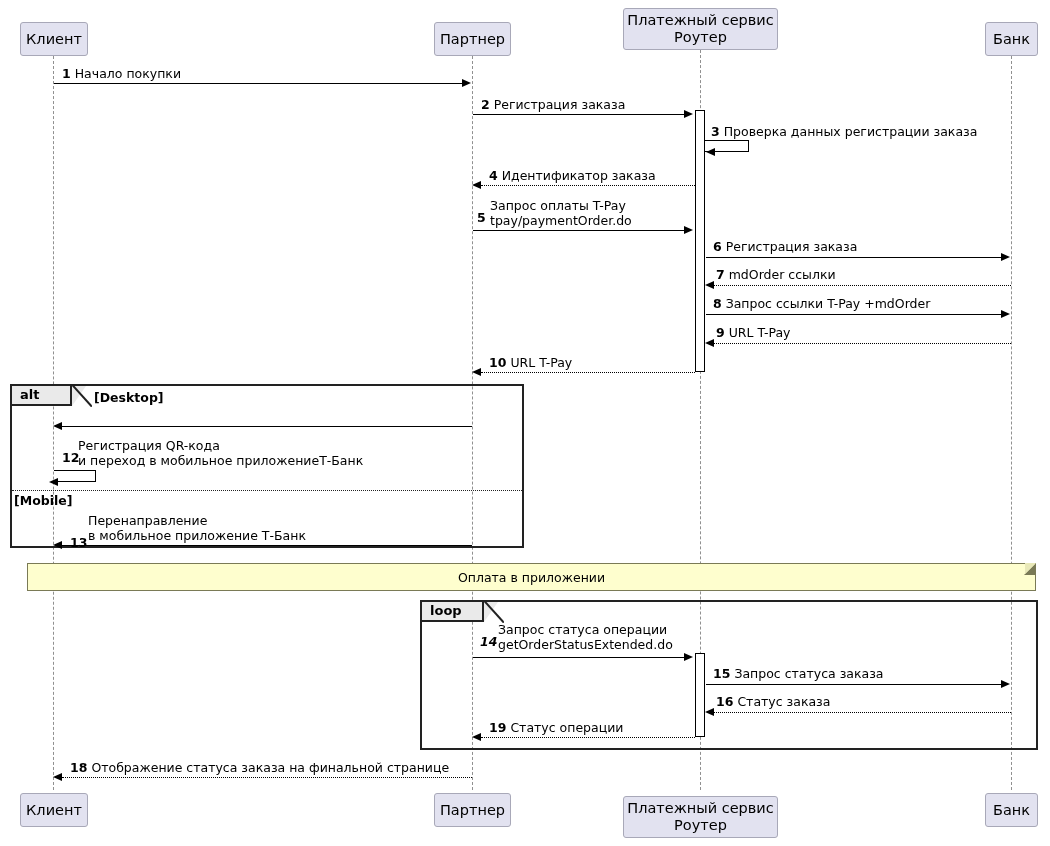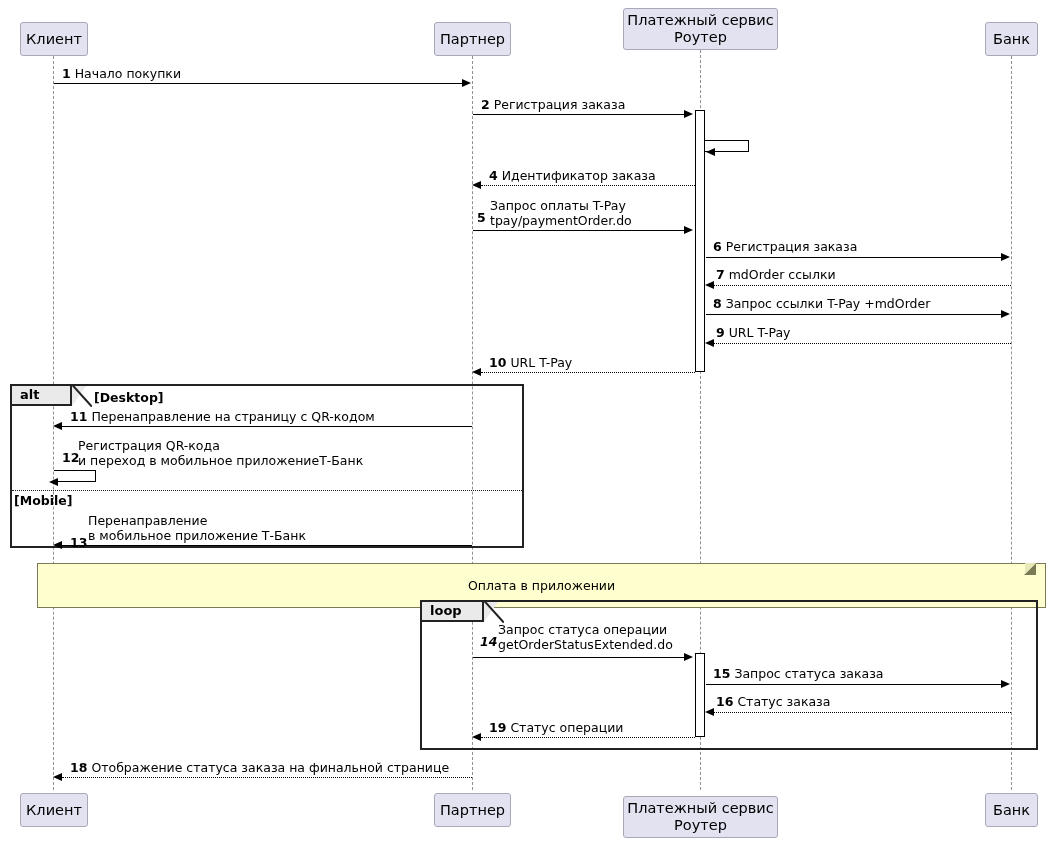--- a/index.html
+++ b/index.html
@@ -190,20 +190,24 @@
   <div class="msg-line" style="left:54px; top:83px; width:410px;"></div>
   <div class="arrow-head right" style="left:462px; top:79px;"></div>
 
   <div class="msg-label" style="left:481px; top:97px;">
     <span class="num">2</span>
     <span>Регистрация заказа</span>
   </div>
   <div class="msg-line" style="left:473px; top:114px; width:213px;"></div>
   <div class="arrow-head right" style="left:684px; top:110px;"></div>
 
+  <div class="msg-label" style="left:711px; top:124px;">
+    <span class="num">3</span>
+    <span>Проверка данных регистрации заказа</span>
+  </div>
   <div class="self-loop" style="left:705px; top:140px; width:44px; height:12px;"></div>
   <div class="arrow-head left" style="left:706px; top:148px;"></div>
 
   <div class="msg-label" style="left:489px; top:168px;">
     <span class="num">4</span>
     <span>Идентификатор заказа</span>
   </div>
   <div class="msg-line dotted" style="left:481px; top:185px; width:214px;"></div>
   <div class="arrow-head left" style="left:472px; top:181px;"></div>
 
@@ -251,24 +255,20 @@
   <div class="arrow-head left" style="left:472px; top:368px;"></div>
 
   <div class="fragment" style="left:10px; top:384px; width:514px; height:164px;"></div>
   <div class="fragment-tab" style="left:12px; top:386px; width:60px; height:20px;">alt</div>
   <div class="fragment-tab-corner" style="left:72px; top:386px; border-top:20px solid #EAEAEA; border-right:14px solid transparent;"></div>
   <div style="position:absolute; left:70px; top:385px; width:22px; height:22px; overflow:hidden;">
     <div style="position:absolute; left:0; top:0; width:2px; height:30px; background:#222222; transform:rotate(-42deg); transform-origin:top left; margin-left:1px;"></div>
   </div>
   <div class="fragment-guard" style="left:94px; top:390px;">[Desktop]</div>
 
-  <div class="msg-label" style="left:70px; top:409px;">
-    <span class="num">11</span>
-    <span>Перенаправление на страницу с QR-кодом</span>
-  </div>
   <div class="msg-line" style="left:62px; top:426px; width:410px;"></div>
   <div class="arrow-head left" style="left:53px; top:422px;"></div>
 
   <div class="msg-num-side" style="left:62px; top:450px;">12</div>
   <div class="msg-label two-line" style="left:78px; top:438px;">
     <div>Регистрация QR-кода</div>
     <div>и переход в мобильное приложениеТ-Банк</div>
   </div>
   <div class="self-loop" style="left:54px; top:470px; width:42px; height:12px;"></div>
   <div class="arrow-head left" style="left:49px; top:478px;"></div>
@@ -277,21 +277,21 @@
   <div class="fragment-guard" style="left:14px; top:493px;">[Mobile]</div>
 
   <div class="msg-num-side" style="left:70px; top:525px;margin-top:10px;">13</div>
   <div class="msg-label two-line" style="left:88px; top:513px;">
     <div>Перенаправление</div>
     <div>в мобильное приложение Т-Банк</div>
   </div>
   <div class="msg-line" style="left:62px; top:545px; width:410px;"></div>
   <div class="arrow-head left" style="left:53px; top:541px;"></div>
 
-  <div class="note" style="left:37px; top:563px; width:1009px; height:45px;">Оплата в приложении</div>
+  <div class="note" style="left:27px; top:563px; width:1009px; height:28px;">Оплата в приложении</div>
   <div class="note-fold-edge" style="left:1024px; top:563px;"></div>
   <div class="note-fold" style="left:1025px; top:563px;"></div>
 
   <div class="fragment" style="left:420px; top:600px; width:618px; height:150px;"></div>
   <div class="fragment-tab" style="left:422px; top:602px; width:62px; height:20px;">loop</div>
   <div class="fragment-tab-corner" style="left:484px; top:602px; border-top:20px solid #EAEAEA; border-right:14px solid transparent;"></div>
   <div style="position:absolute; left:482px; top:601px; width:22px; height:22px; overflow:hidden;">
     <div style="position:absolute; left:0; top:0; width:2px; height:30px; background:#222222; transform:rotate(-42deg); transform-origin:top left; margin-left:1px;"></div>
   </div>
 

